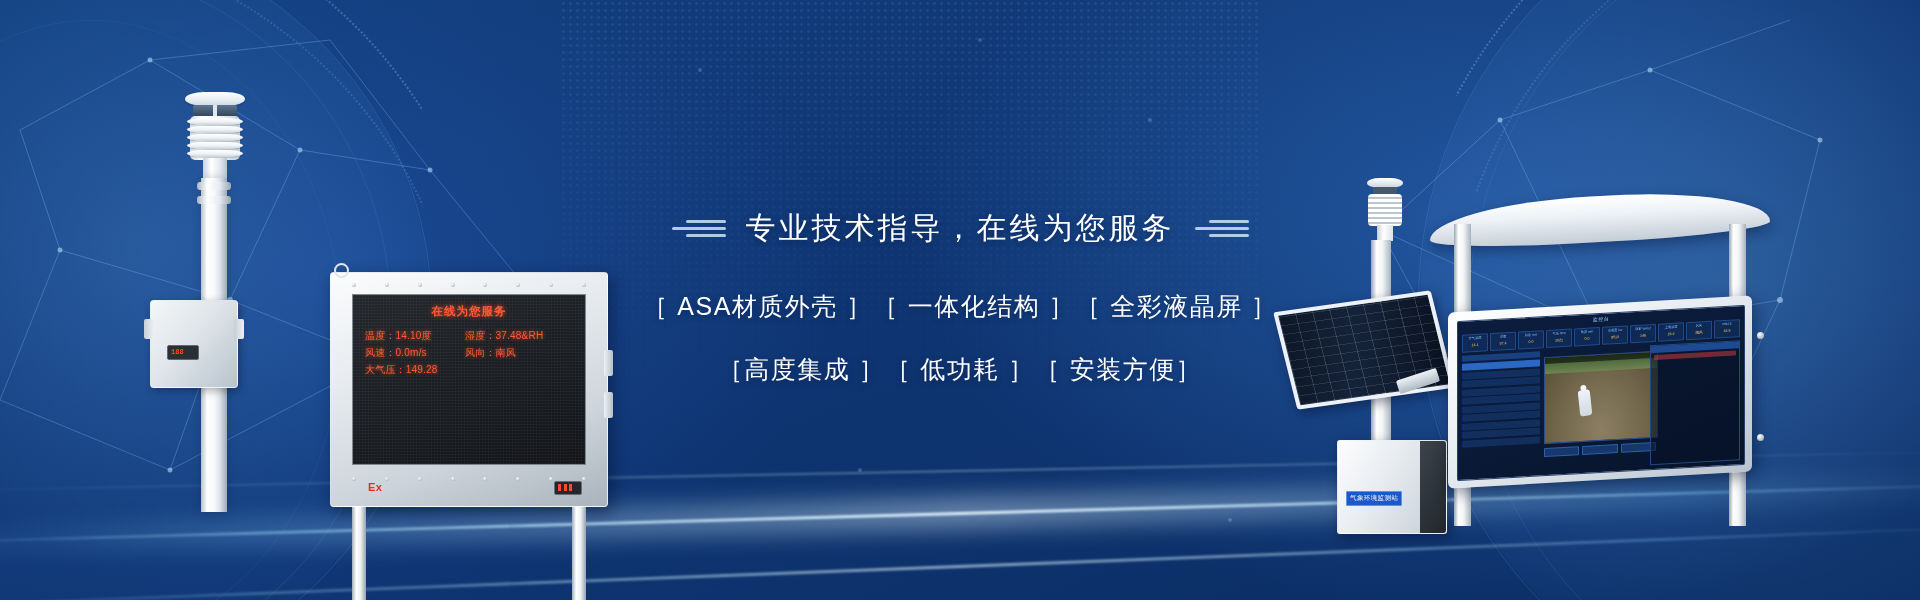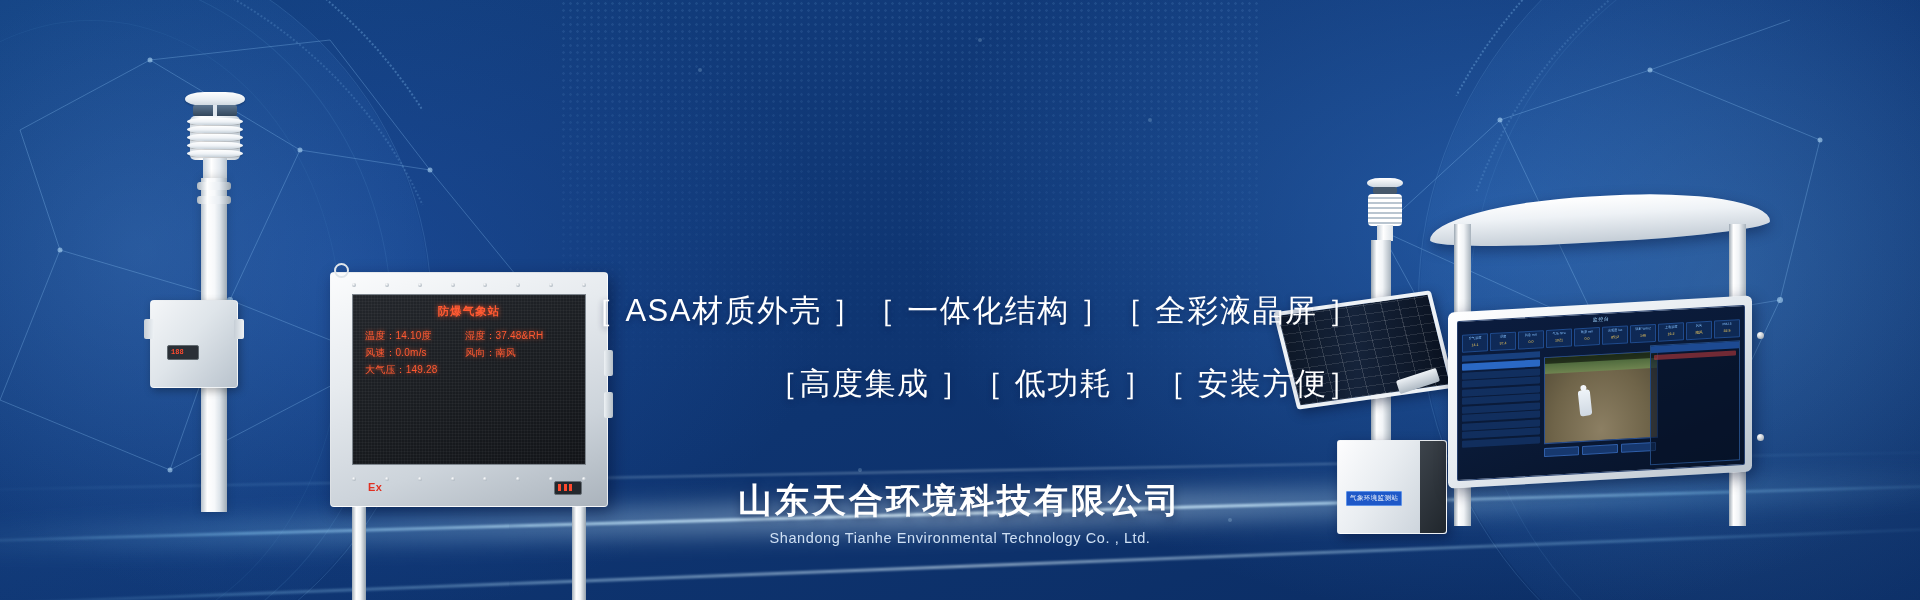--- a/index.html
+++ b/index.html
@@ -79,26 +79,26 @@
     font-size:30px;color:#ffffff;letter-spacing:3px;white-space:nowrap;
     text-shadow:0 2px 6px rgba(0,20,60,.5);
   }
   .deco-lines{display:flex;flex-direction:column;gap:4px;}
   .deco-lines i{display:block;height:3px;background:#cfe3f8;border-radius:2px;opacity:.85;}
   .deco-lines i:nth-child(1){width:40px;margin-left:14px;}
   .deco-lines i:nth-child(2){width:54px;margin-left:0px;}
   .deco-lines i:nth-child(3){width:40px;margin-left:14px;}
 
   .features{
-    position:absolute;left:560px;width:800px;text-align:right;color:#ffffff;
-    font-size:31px;letter-spacing:1.5px;white-space:nowrap;
+    position:absolute;left:560px;width:800px;text-align:center;color:#ffffff;
+    font-size:25px;letter-spacing:1.5px;white-space:nowrap;
     text-shadow:0 2px 6px rgba(0,20,60,.45);
   }
   .features.f1{top:290px;}
-  .features.f2{top:363px;}
+  .features.f2{top:353px;}
 
   .company{
     position:absolute;left:560px;width:800px;text-align:center;
   }
   .company .cn{
     font-size:34px;font-weight:bold;color:#ffffff;letter-spacing:3px;
     text-shadow:0 2px 8px rgba(0,20,60,.55);
   }
   .company .en{
     margin-top:6px;font-size:14.5px;color:#cfe0f4;letter-spacing:.6px;
@@ -394,21 +394,21 @@
         <b></b>
         <b></b>
         <b></b>
         <b></b>
         <b></b>
         <b></b>
         <b></b>
     </div>
 
     <div class="lb-screen">
-      <div class="led-title">防爆气象站</div>
+      <div class="led-title">在线为您服务</div>
       <div class="led-rows">
         <div class="led-row">
           <span class="c1">温度：14.10度</span>
           <span>湿度：37.48&amp;RH</span>
         </div>
         <div class="led-row">
           <span class="c1">风速：0.0m/s</span>
           <span>风向：南风</span>
         </div>
         <div class="led-row">
@@ -541,23 +541,32 @@
       </div>
     </div>
 
     <div class="k-bolt a"></div>
     <div class="k-bolt b"></div>
   </div>
 
   <div class="text-block">
 
 
+    <div class="subline">
+      <span class="deco-lines">
+          <i></i>
+          <i></i>
+          <i></i>
+        </span>
+      <span class="label">专业技术指导，在线为您服务</span>
+      <span class="deco-lines">
+          <i></i>
+          <i></i>
+          <i></i>
+        </span>
+    </div>
 
     <div class="features f1">［ ASA材质外壳 ］［ 一体化结构 ］［ 全彩液晶屏 ］</div>
     <div class="features f2">［高度集成 ］［ 低功耗 ］［ 安装方便］</div>
 
-    <div class="company">
-      <div class="cn">山东天合环境科技有限公司</div>
-      <div class="en">Shandong Tianhe Environmental Technology Co. , Ltd.</div>
-    </div>
   </div>
 
 </div>
 
 </body></html>

